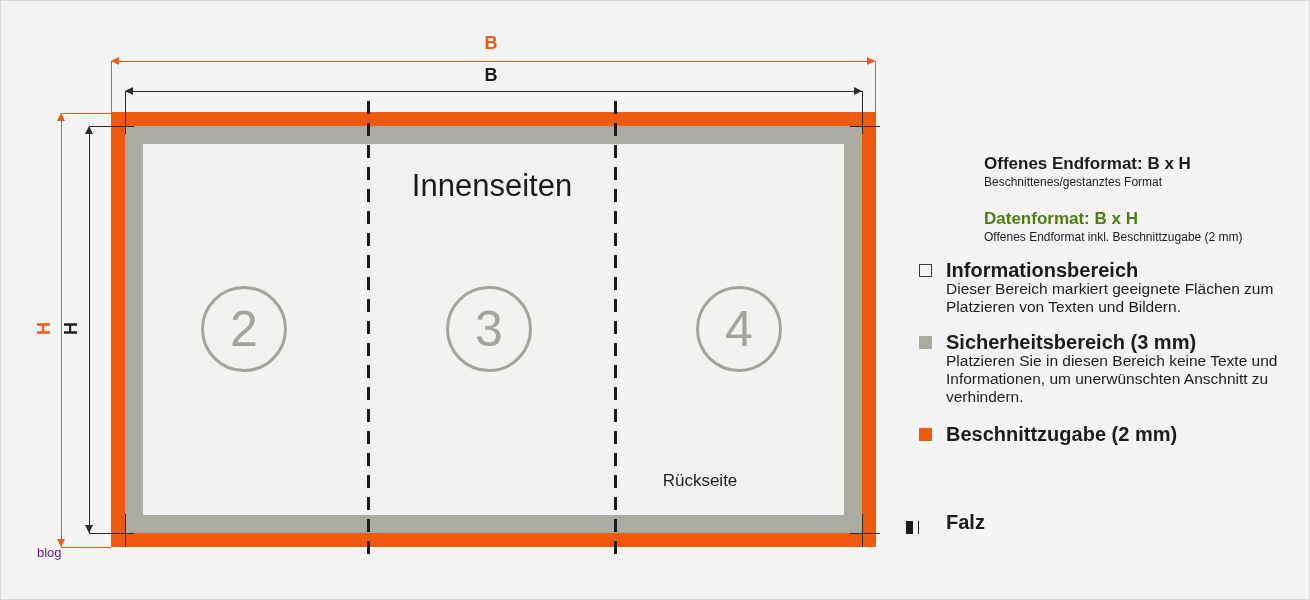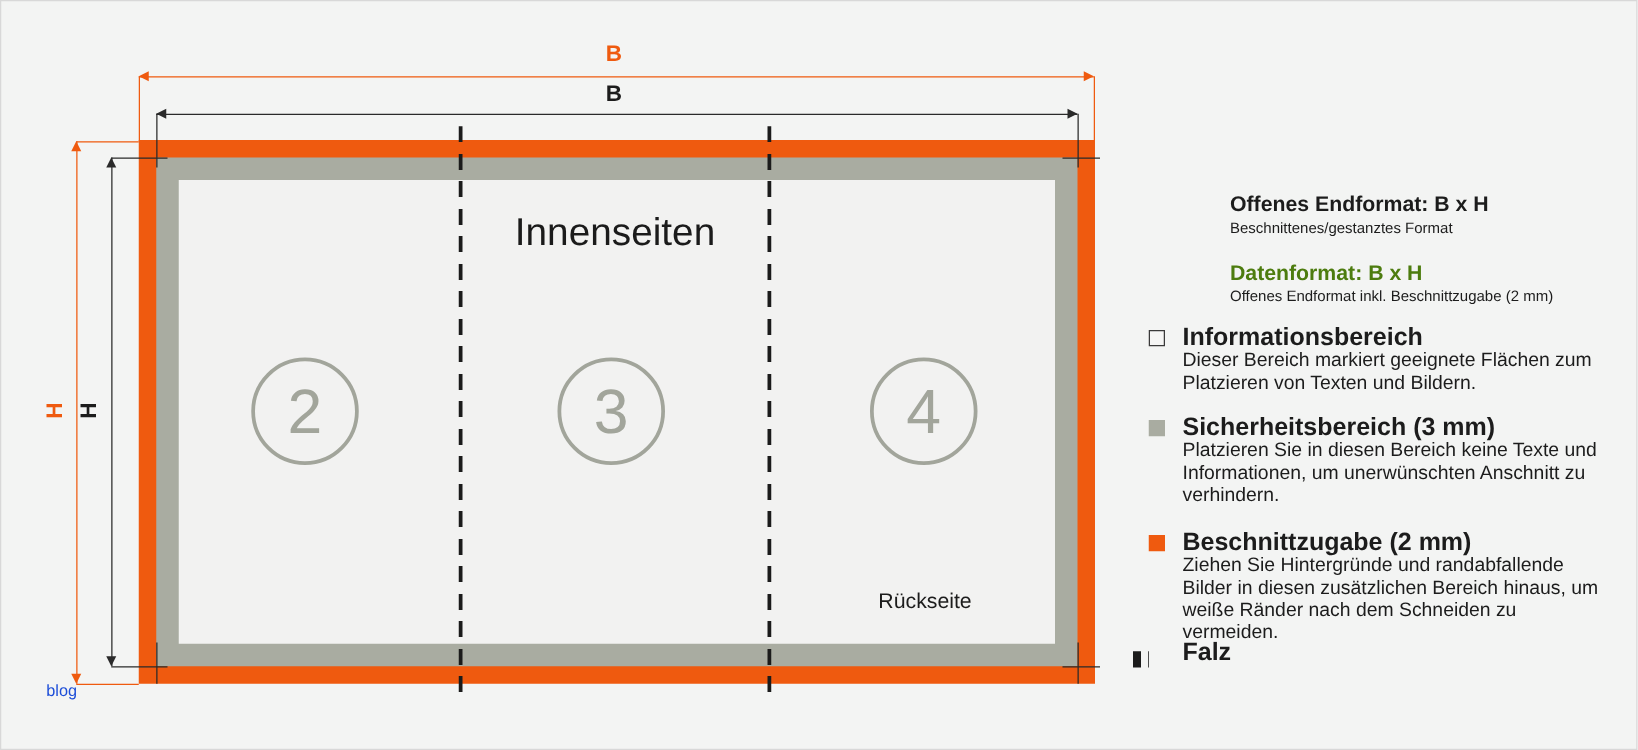--- a/index.html
+++ b/index.html
@@ -21,21 +21,21 @@
     background:repeating-linear-gradient(to bottom,#1b1b1b 0 13px,transparent 13px 22px);
   }
   .fold-1 { left:366px; }
   .fold-2 { left:613px; }
 
   .diagram-title {
     position:absolute; left:368px; top:167px; width:246px;
     text-align:center; font-size:31px; color:#1b1b1b;
   }
   .back-label {
-    position:absolute; left:624px; top:470px; width:230px;
+    position:absolute; left:584px; top:470px; width:230px;
     text-align:center; font-size:17px;
   }
   .page-circle {
     position:absolute; width:86px; height:86px; top:285px;
     border:3px solid #a2a59b; border-radius:50%;
     display:flex; align-items:center; justify-content:center;
     font-size:50px; color:#a2a59b;
   }
   .circle-2 { left:200px; }
   .circle-3 { left:445px; }
@@ -79,21 +79,21 @@
   .sw-outline { border:1.5px solid #3a3a3a; background:#f5f5f4; }
   .sw-gray    { background:#a9aca1; }
   .sw-orange  { background:#ef5a0f; }
   .sw-dash {
     left:-13px !important; top:8px !important; width:28px; height:2.5px;
     background:repeating-linear-gradient(to right,#1b1b1b 0 7px,transparent 7px 12px);
   }
   .legend-item .t { margin-left:27px; font-size:20px; font-weight:bold; line-height:19px; }
   .legend-item .d { margin-left:27px; width:345px; font-size:15.5px; line-height:17.8px; }
 
-  .watermark { position:absolute; left:36px; top:544px; font-size:13px; color:#1d4ed8; }
+  .watermark { position:absolute; left:36px; top:544px; font-size:13px; color:#701a75; }
 </style>
 </head>
 <body>
 
 <div class="canvas">
 
   <div class="bleed"></div>
   <div class="safety"></div>
   <div class="info"></div>
 
@@ -165,21 +165,20 @@
 
   <div class="legend-item li-2">
     <span class="sw sw-gray"></span>
     <div class="t">Sicherheitsbereich (3 mm)</div>
     <div class="d">Platzieren Sie in diesen Bereich keine Texte und Informationen, um unerwünschten Anschnitt zu verhindern.</div>
   </div>
 
   <div class="legend-item li-3">
     <span class="sw sw-orange"></span>
     <div class="t">Beschnittzugabe (2 mm)</div>
-    <div class="d">Ziehen Sie Hintergründe und randabfallende Bilder in diesen zusätzlichen Bereich hinaus, um weiße Ränder nach dem Schneiden zu vermeiden.</div>
   </div>
 
   <div class="legend-item li-4">
     <span class="sw sw-dash"></span>
     <div class="t">Falz</div>
   </div>
 
   <div class="watermark">blog</div>
 </div>
 

